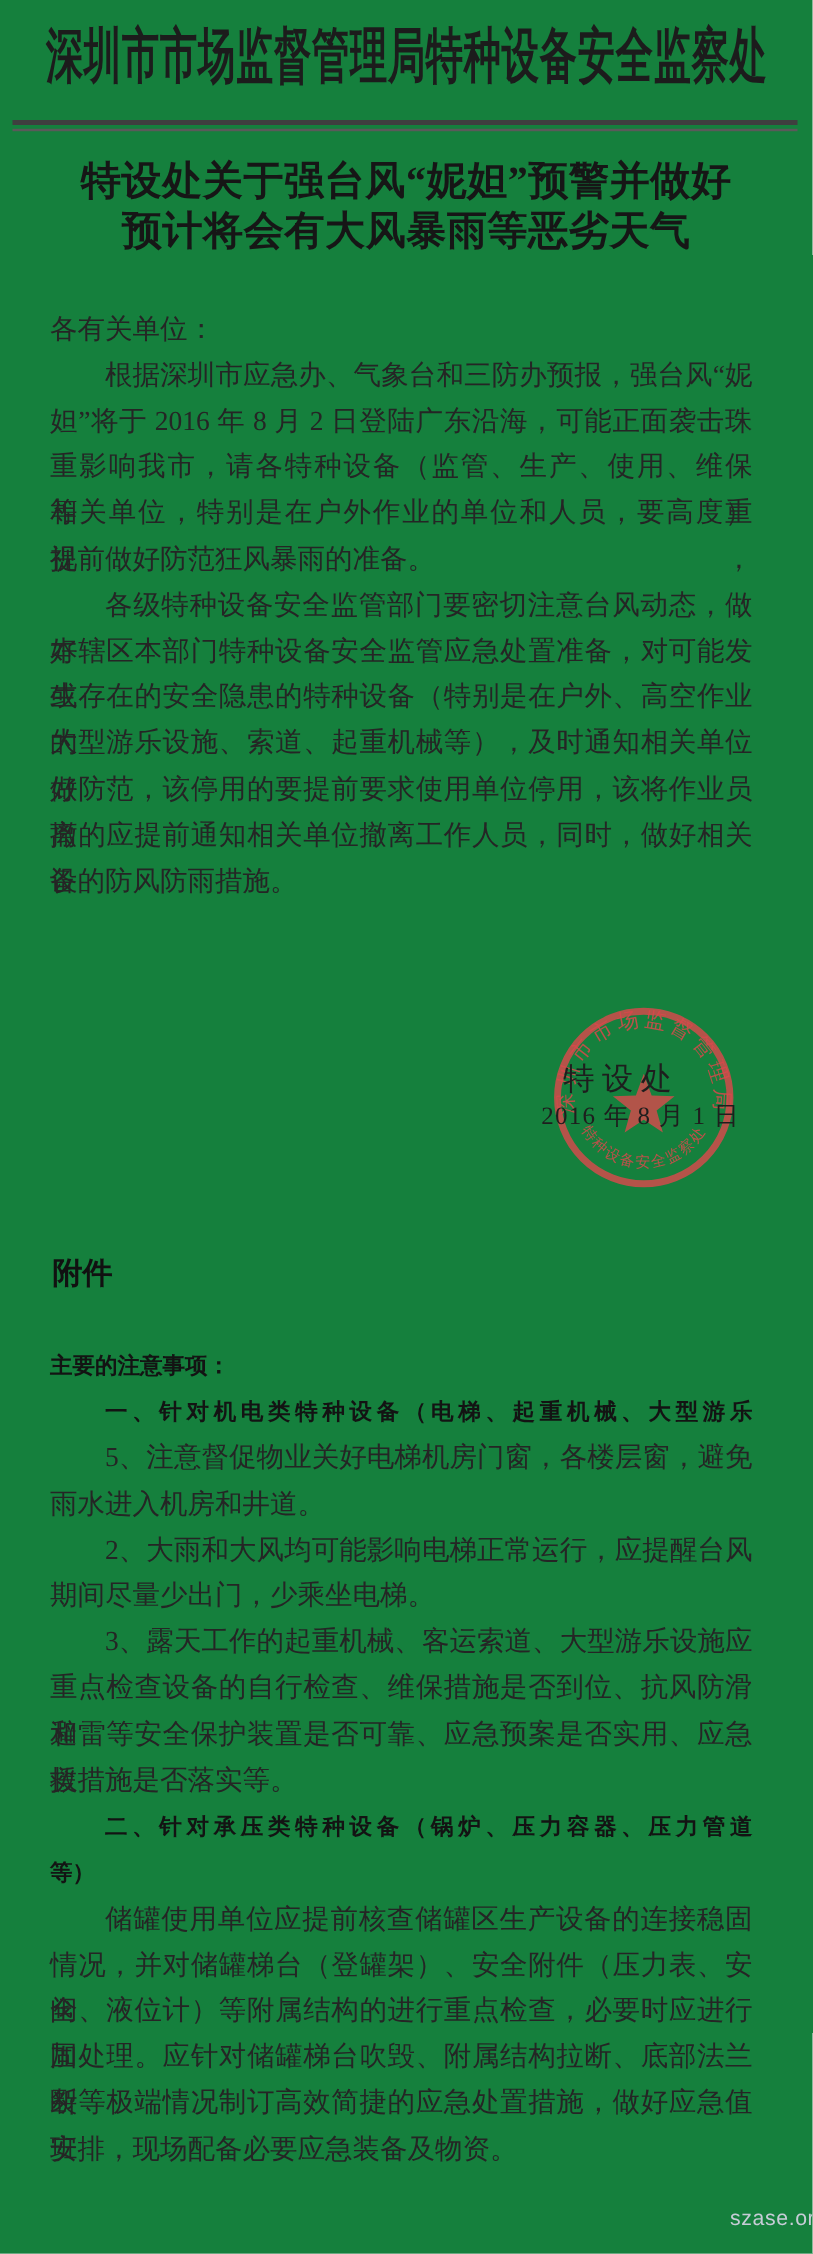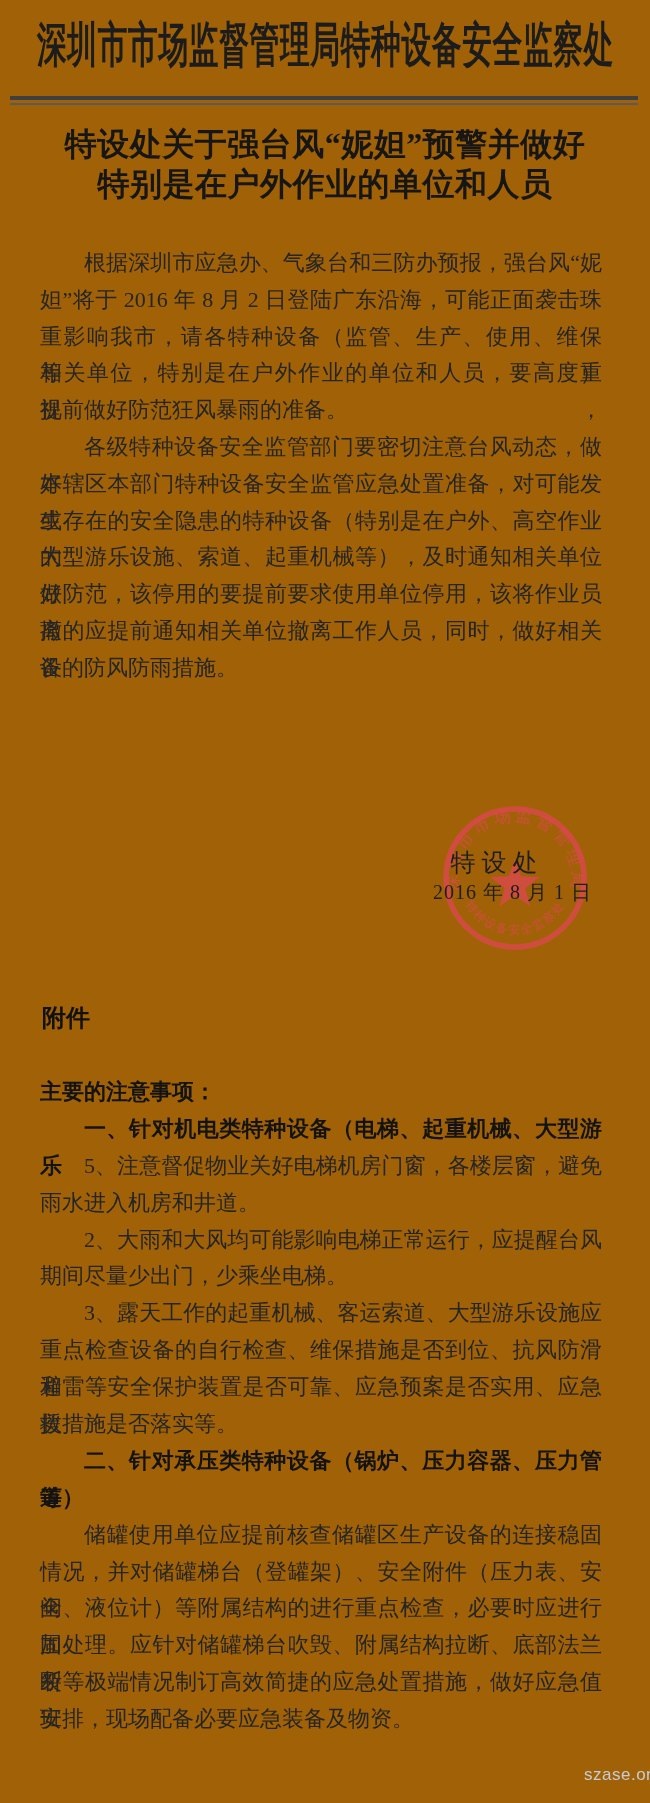--- a/index.html
+++ b/index.html
@@ -1,20 +1,20 @@
 <!DOCTYPE html>
 <html><head>
 <meta charset="utf-8">
 <style>
   html,body{margin:0;padding:0;background:#e8e8e8;}
   #page{
     position:relative;
     width:650px;height:1803px;
     margin:0 auto;
-    background:#a16207;
+    background:#15803d;
     overflow:hidden;
     font-family:"Liberation Serif","DejaVu Serif",serif;
     color:#232323;
   }
   
   .org-header{
     position:absolute;top:14px;left:0;width:650px;height:62px;
     display:flex;align-items:center;justify-content:center;
   }
   .org-inner{
@@ -34,21 +34,21 @@
   .textblock{position:absolute;left:40px;width:562px;font-size:22px;color:#252525;}
   #body-block{top:245px;}
   #body-block .ln{line-height:36.8px;height:36.8px;}
   #notes-block{top:1074px;}
   #notes-block .ln{line-height:36.9px;height:36.9px;}
   .ln{white-space:nowrap;text-align:left;}
   .ln.fill{white-space:normal;text-align:justify;text-align-last:justify;}
   .ln.ind{text-indent:44px;}
   .ln.h{
     font-family:"Liberation Sans","DejaVu Sans",sans-serif;
-    font-weight:700;font-size:22px;color:#131313;
+    font-weight:700;font-size:18px;color:#131313;
   }
   
   .attachment{
     position:absolute;left:42px;top:1002px;
     font-family:"Liberation Sans","DejaVu Sans",sans-serif;
     font-weight:700;font-size:24px;color:#111;
   }
   
   .seal-svg{position:absolute;left:438px;top:801px;width:154px;height:154px;}
   .seal-signer{
@@ -72,24 +72,25 @@
 <div id="page">
 
   <div class="org-header">
     <span class="org-inner">深圳市市场监督管理局特种设备安全监察处</span>
   </div>
   <div class="rule-thick"></div>
   <div class="rule-thin"></div>
 
   <div class="doc-title">
     <div>特设处关于强台风“妮妲”预警并做好</div>
-    <div>特别是在户外作业的单位和人员</div>
+    <div>预计将会有大风暴雨等恶劣天气</div>
   </div>
 
   <div class="textblock" id="body-block">
+    <div class="ln">各有关单位：</div>
     <div class="ln ind fill">根据深圳市应急办、气象台和三防办预报，强台风“妮</div>
     <div class="ln fill">妲”将于 2016 年 8 月 2 日登陆广东沿海，可能正面袭击珠</div>
     <div class="ln fill">重影响我市，请各特种设备（监管、生产、使用、维保等）</div>
     <div class="ln fill">相关单位，特别是在户外作业的单位和人员，要高度重视，</div>
     <div class="ln">提前做好防范狂风暴雨的准备。</div>
     <div class="ln ind fill">各级特种设备安全监管部门要密切注意台风动态，做好</div>
     <div class="ln fill">本辖区本部门特种设备安全监管应急处置准备，对可能发生</div>
     <div class="ln fill">或存在的安全隐患的特种设备（特别是在户外、高空作业的</div>
     <div class="ln fill">大型游乐设施、索道、起重机械等），及时通知相关单位做</div>
     <div class="ln fill">好防范，该停用的要提前要求使用单位停用，该将作业员撤</div>

